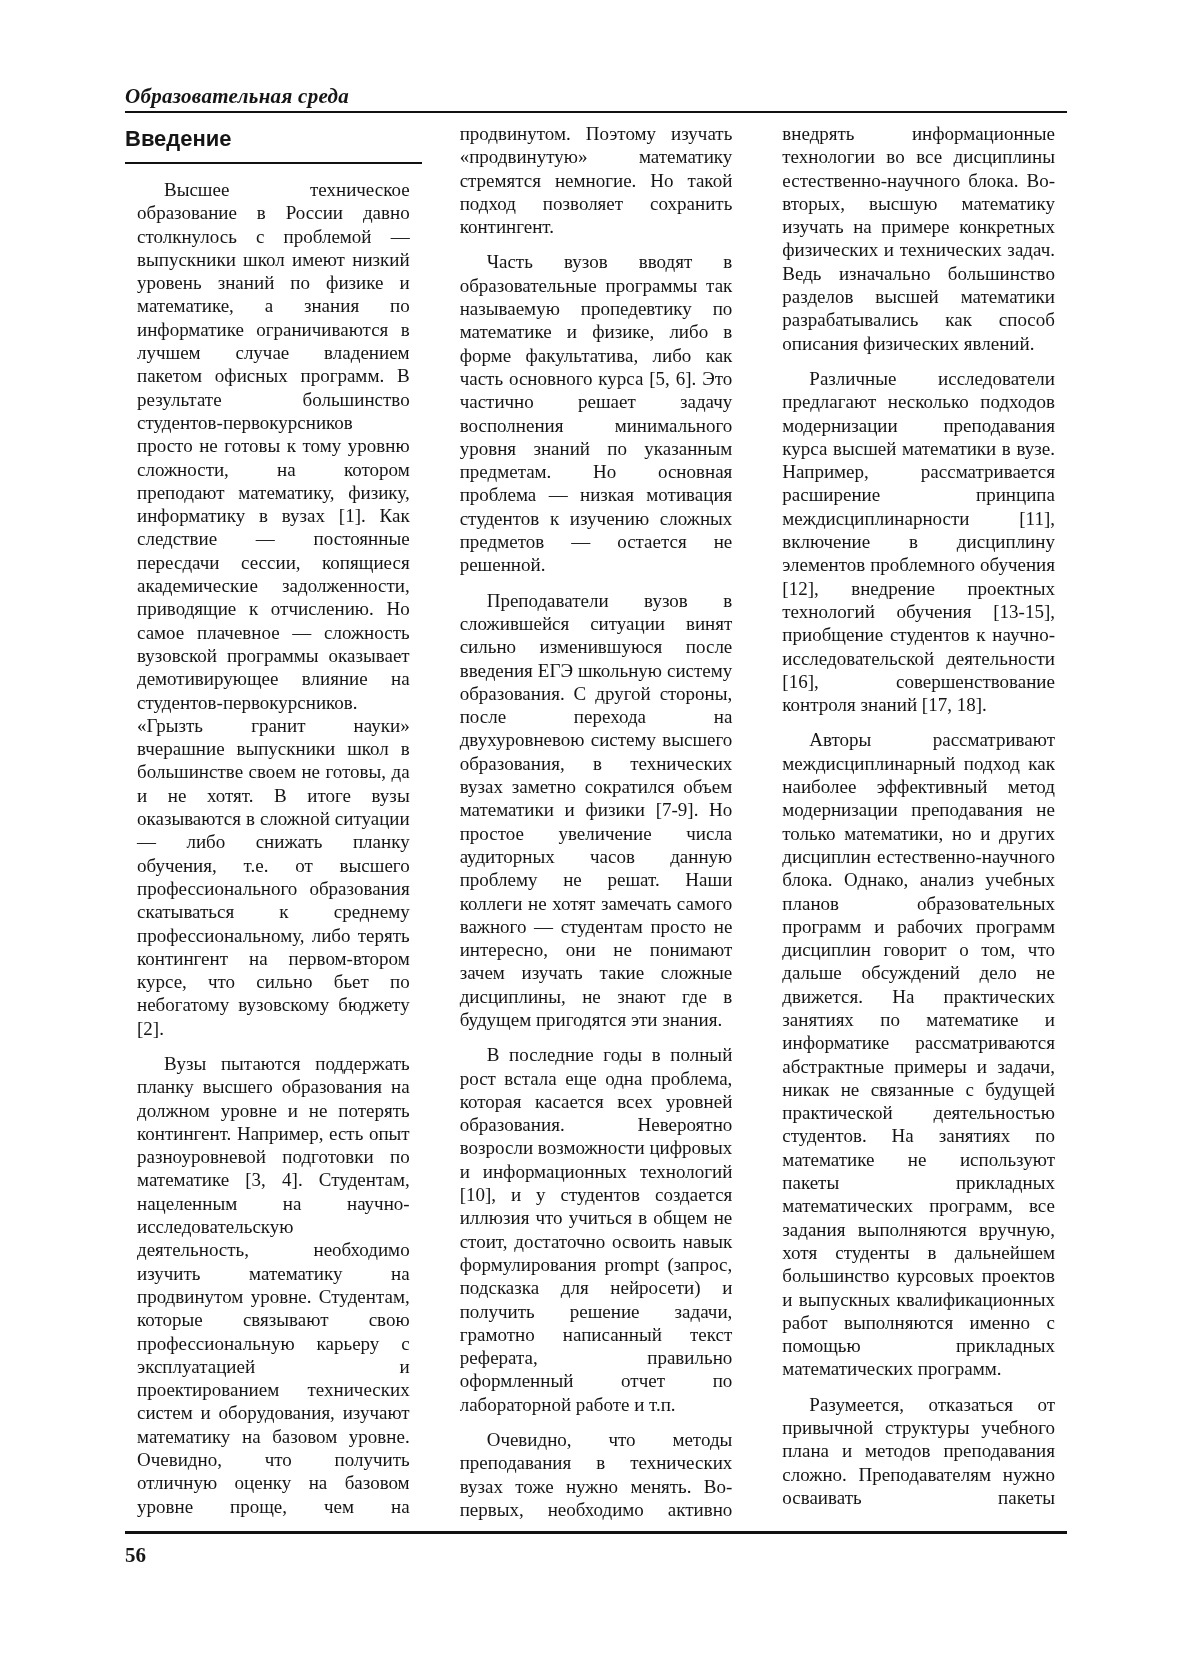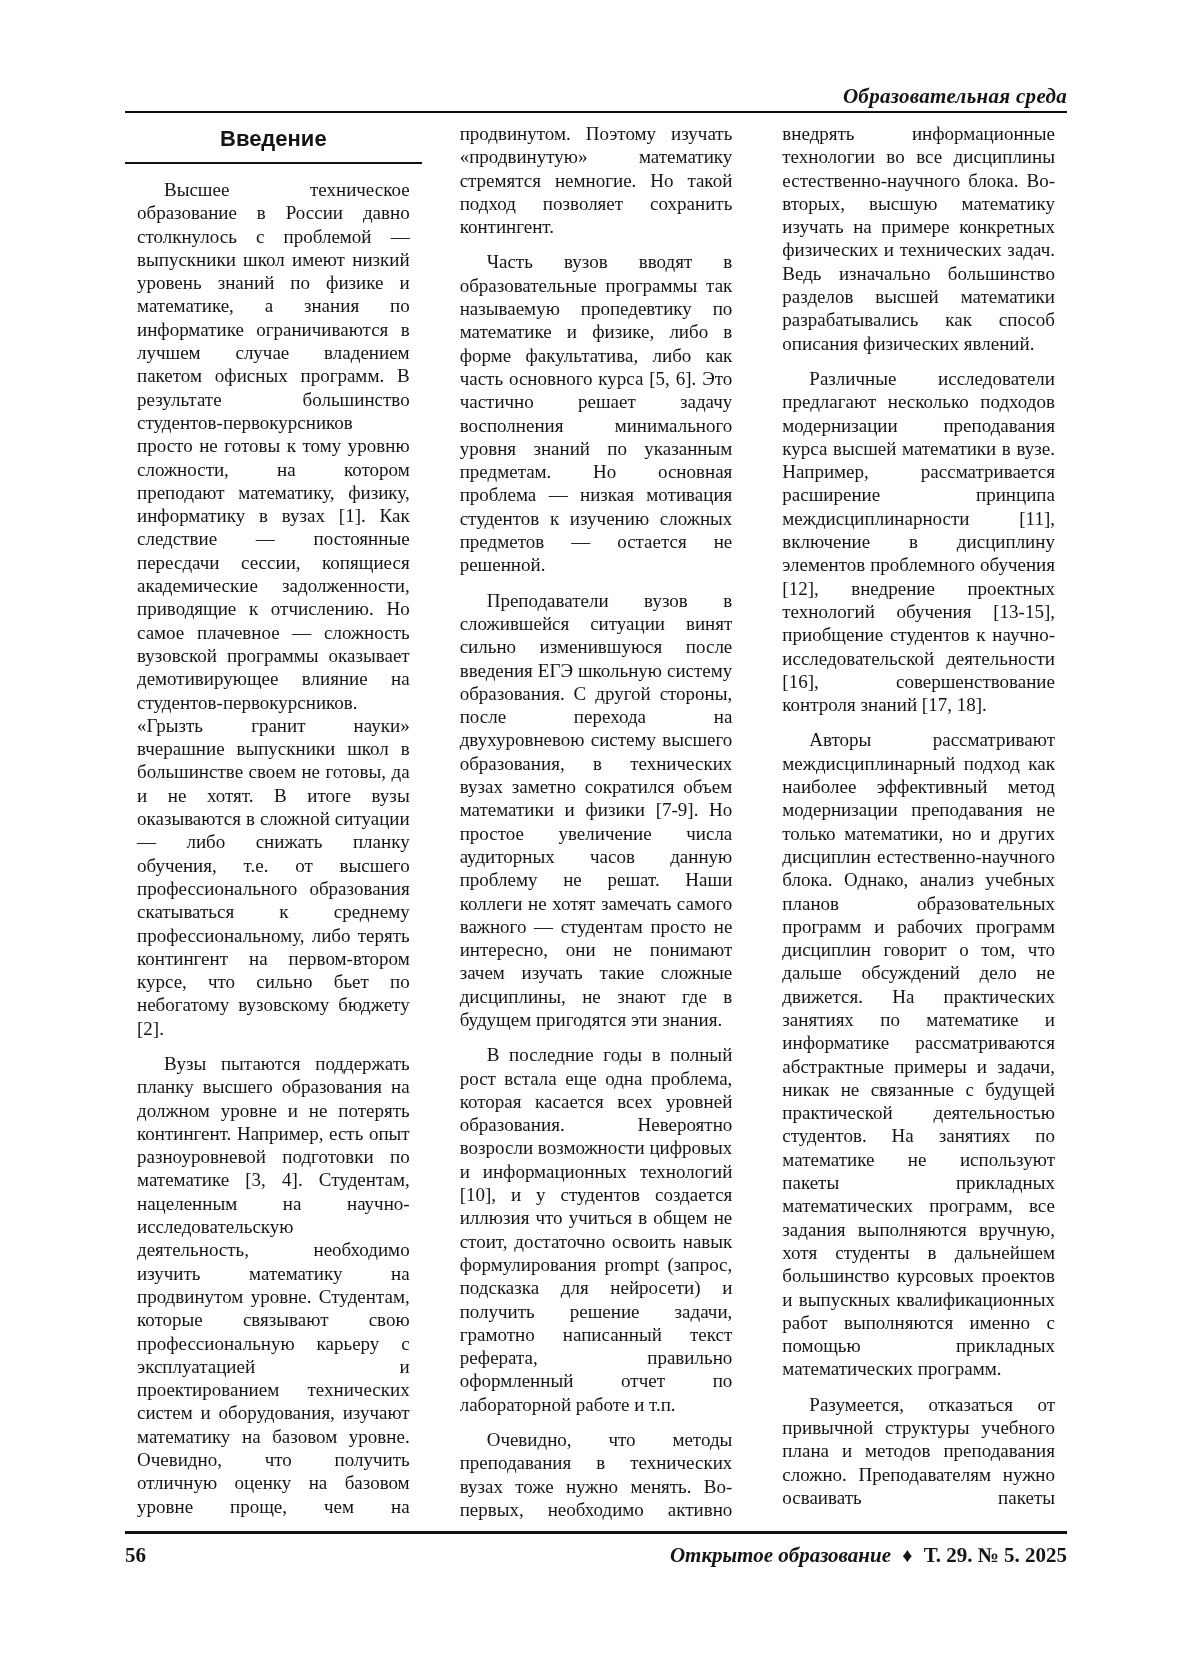--- a/index.html
+++ b/index.html
@@ -17,21 +17,20 @@
   .running-head {
     position: absolute;
     left: 125px;
     top: 84px;
     width: 942px;
     font-family: "Liberation Serif", serif;
     font-style: italic;
     font-weight: bold;
     font-size: 21px;
     letter-spacing: 0.3px;
-    text-align: right;
   }
   .head-rule {
     position: absolute;
     left: 125px;
     top: 111px;
     width: 942px;
     height: 2px;
     background: #111;
   }
   
@@ -52,46 +51,44 @@
     -webkit-hyphens: auto;
   }
   .section-heading {
     font-family: "Liberation Sans", sans-serif;
     font-weight: bold;
     font-size: 22px;
     line-height: 26px;
     margin: 0 0 14px 0;
     padding: 4px 0 10px 0;
     border-bottom: 2px solid #111;
-    text-align: center;
+    text-align: left;
   }
   .article p {
     margin: 12px;
     text-indent: 27px;
   }
   
   .footer-rule {
     position: absolute;
     left: 125px;
     top: 1531px;
     width: 942px;
     height: 3px;
     background: #111;
   }
   .footer {
     position: absolute;
     left: 125px;
     top: 1543px;
     width: 942px;
     display: flex;
-    justify-content: space-between;
     align-items: baseline;
     font-size: 21px;
     font-weight: bold;
-    gap: 44px;
   }
   .footer .journal-line { white-space: nowrap; }
   .footer .journal-name { font-style: italic; }
   .footer .diamond { font-style: normal; padding: 0 6px; font-size: 20px; }
 </style>
 </head>
 <body>
 
 <div class="page">
 
@@ -110,20 +107,15 @@
     <p>Очевидно, что методы преподавания в технических вузах тоже нужно менять. Во-первых, необходимо активно внедрять информационные технологии во все дисциплины естественно-научного блока. Во-вторых, высшую математику изучать на примере конкретных физических и технических задач. Ведь изначально большинство разделов высшей математики разрабатывались как способ описания физических явлений.</p>
     <p>Различные исследователи предлагают несколько подходов модернизации преподавания курса высшей математики в вузе. Например, рассматривается расширение принципа междисциплинарности [11], включение в дисциплину элементов проблемного обучения [12], внедрение проектных технологий обучения [13-15], приобщение студентов к научно-исследовательской деятельности [16], совершенствование контроля знаний [17, 18].</p>
     <p>Авторы рассматривают междисциплинарный подход как наиболее эффективный метод модернизации преподавания не только математики, но и других дисциплин естественно-научного блока. Однако, анализ учебных планов образовательных программ и рабочих программ дисциплин говорит о том, что дальше обсуждений дело не движется. На практических занятиях по математике и информатике рассматриваются абстрактные примеры и задачи, никак не связанные с будущей практической деятельностью студентов. На занятиях по математике не используют пакеты прикладных математических программ, все задания выполняются вручную, хотя студенты в дальнейшем большинство курсовых проектов и выпускных квалификационных работ выполняются именно с помощью прикладных математических программ.</p>
     <p>Разумеется, отказаться от привычной структуры учебного плана и методов преподавания сложно. Преподавателям нужно осваивать пакеты математических программ, полностью пересмотреть содержание дисциплины, предлагать практические задания не в виде абстрактных примеров, а в виде кейсов. Также очевидно, что</p>
   </div>
 
   <div class="footer-rule"></div>
 
   <div class="footer">
     <span class="page-number">56</span>
-    <span class="journal-line">
-      <span class="journal-name">Открытое образование</span>
-      <span class="diamond">♦</span>
-      <span class="journal-issue">Т. 29. № 5. 2025</span>
-    </span>
   </div>
 
 </div>
 
 </body></html>

